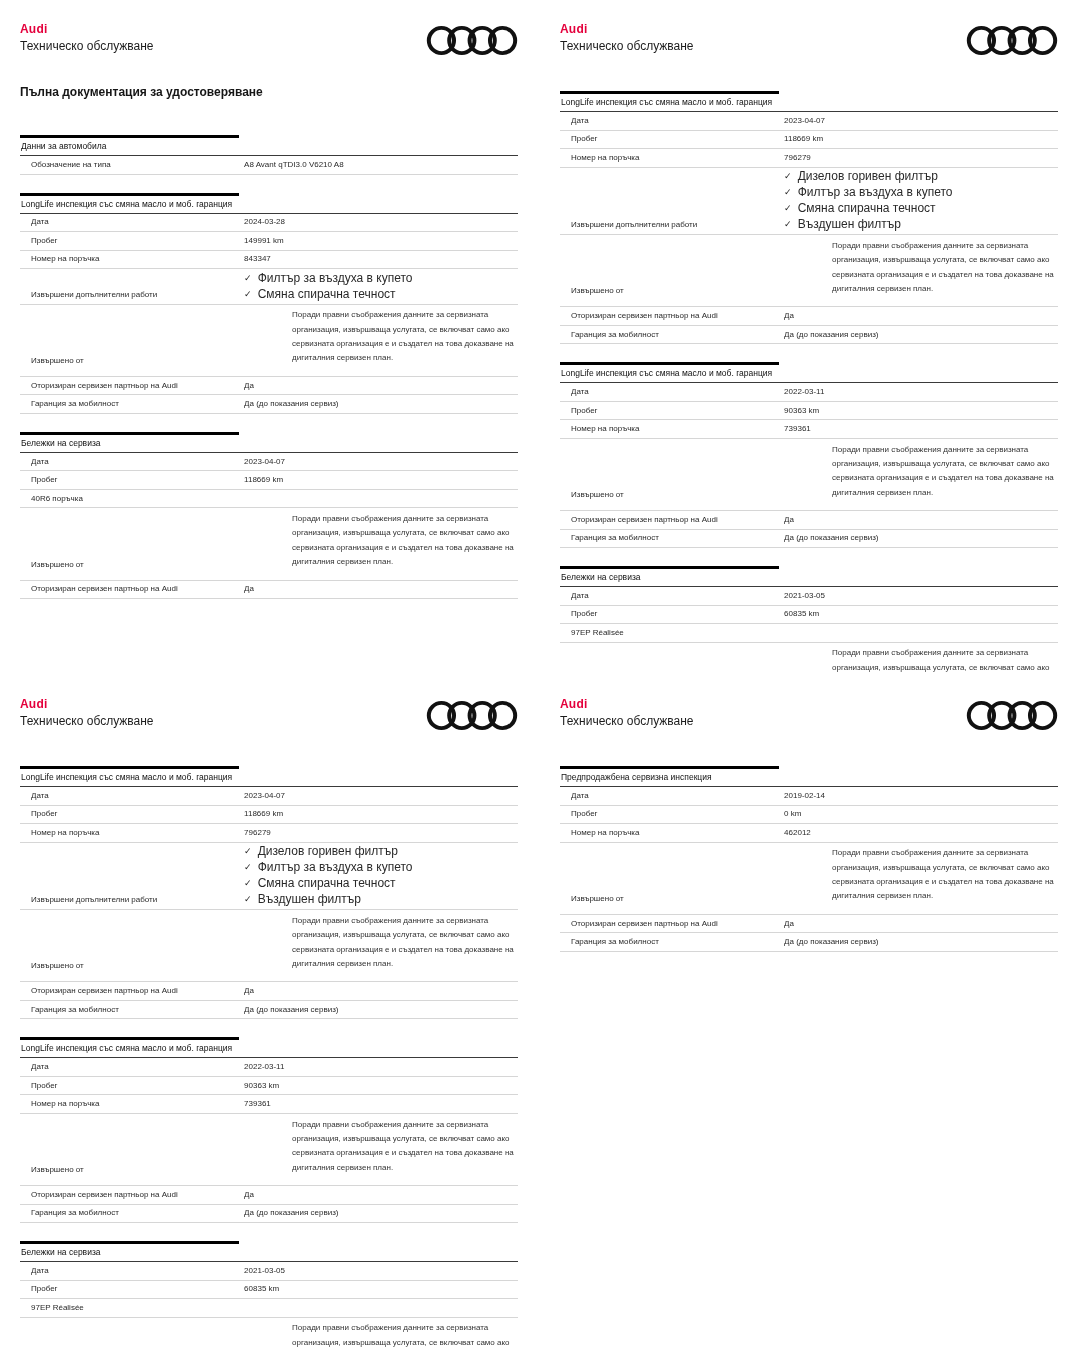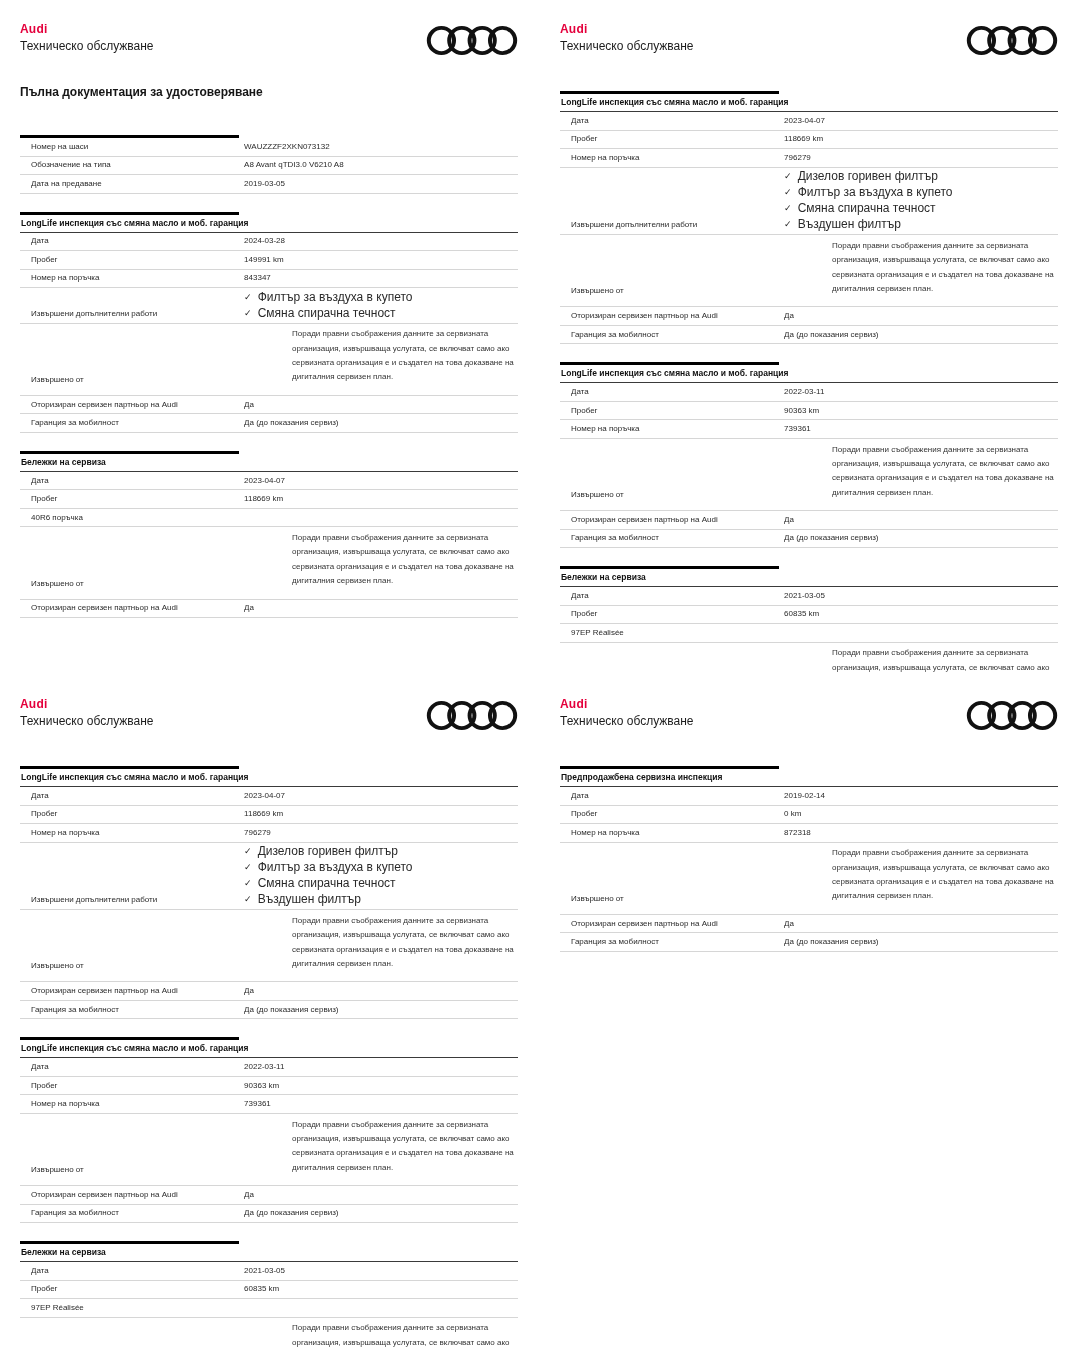--- a/index.html
+++ b/index.html
@@ -29,21 +29,21 @@
   .audi-rings { width: 92px; height: 33px; margin-top: 2px; flex: none; }
   .audi-rings circle { fill: none; stroke: #111111; stroke-width: 4.1; }
   
   .doc-title { font-size: 12px; font-weight: 600; color: #161616; margin-top: 28px; margin-bottom: 36px; }
   .sections { margin-top: 34px; }
   .page.has-doc-title .sections { margin-top: 0; }
   
   .section { margin-bottom: 18px; }
   .sec-bar { height: 3px; width: 44%; background: #000000; }
   .sec-title {
-    font-size: 8.5px; font-weight: bold; color: #111111;
+    font-size: 8.5px; font-weight: normal; color: #111111;
     padding: 3px 0 4px 1px;
     border-bottom: 1px solid #3a3a3a;
   }
   
   .row { display: flex; align-items: flex-end; border-bottom: 1px solid #d6d6d6; padding: 3.75px 0; }
   .row-label { width: 45%; padding-left: 11px; font-size: 8px; color: #2a2a2a; line-height: 1.25; }
   .row-value { flex: 1; font-size: 8px; color: #2a2a2a; line-height: 1.25; }
   .row.paragraph { padding-bottom: 10px; gap: 48px; }
   .row.paragraph .row-value { line-height: 1.8; max-width: 272px; color: #333333; }
   .checklist { display: flex; flex-direction: column; }
@@ -67,31 +67,24 @@
         <circle cx="15.5" cy="17" r="13"></circle>
           <circle cx="36.5" cy="17" r="13"></circle>
         <circle cx="57.5" cy="17" r="13"></circle>
           <circle cx="78.5" cy="17" r="13"></circle>
       </svg>
     </div>
     <h1 class="doc-title">Пълна документация за удостоверяване</h1>
     <div class="sections">
         <div class="section">
           <div class="sec-bar"></div>
-          <div class="row">
-            <div class="row-label">Номер на шаси</div>
-            <div class="row-value">WAUZZZF2XKN073132</div>
-          </div>
+          <div class="sec-title">Данни за автомобила</div>
           <div class="row">
             <div class="row-label">Обозначение на типа</div>
             <div class="row-value">A8 Avant qTDI3.0 V6210 A8</div>
-          </div>
-          <div class="row">
-            <div class="row-label">Дата на предаване</div>
-            <div class="row-value">2019-03-05</div>
           </div>
         </div>
         <div class="section">
           <div class="sec-bar"></div>
           <div class="sec-title">LongLife инспекция със смяна масло и моб. гаранция</div>
           <div class="row">
             <div class="row-label">Дата</div>
             <div class="row-value">2024-03-28</div>
           </div>
           <div class="row">
@@ -403,21 +396,21 @@
           <div class="row">
             <div class="row-label">Дата</div>
             <div class="row-value">2019-02-14</div>
           </div>
           <div class="row">
             <div class="row-label">Пробег</div>
             <div class="row-value">0 km</div>
           </div>
           <div class="row">
             <div class="row-label">Номер на поръчка</div>
-            <div class="row-value">872318</div>
+            <div class="row-value">462012</div>
           </div>
           <div class="row paragraph">
             <div class="row-label">Извършено от</div>
             <div class="row-value">Поради правни съображения данните за сервизната организация, извършваща услугата, се включват само ако сервизната организация е и създател на това доказване на дигиталния сервизен план.</div>
           </div>
           <div class="row">
             <div class="row-label">Оторизиран сервизен партньор на Audi</div>
             <div class="row-value">Да</div>
           </div>
           <div class="row">

